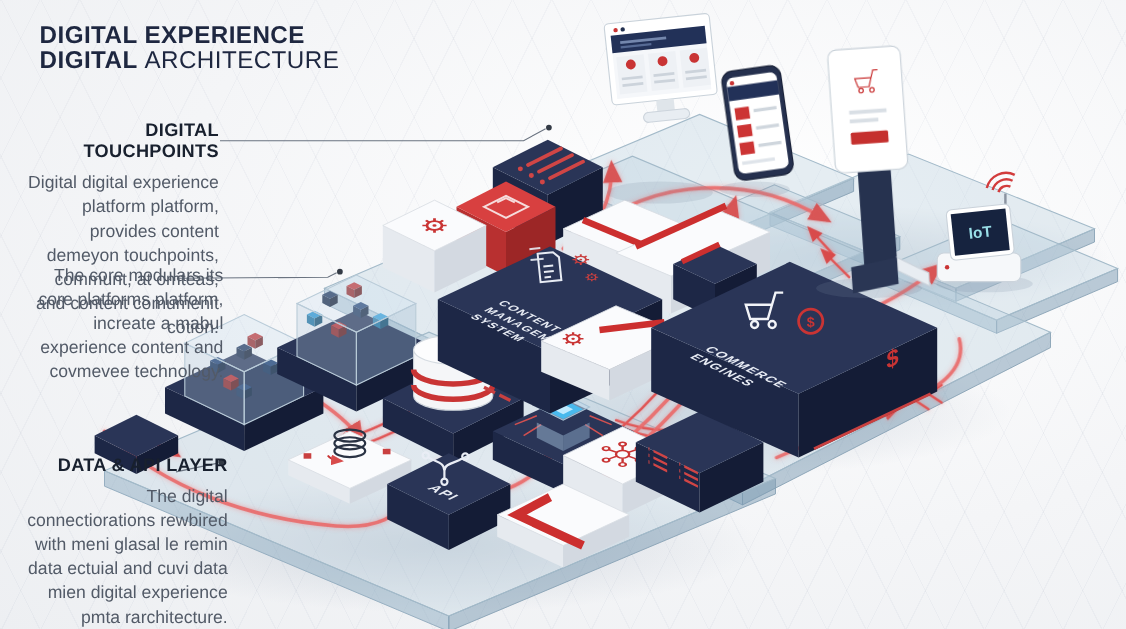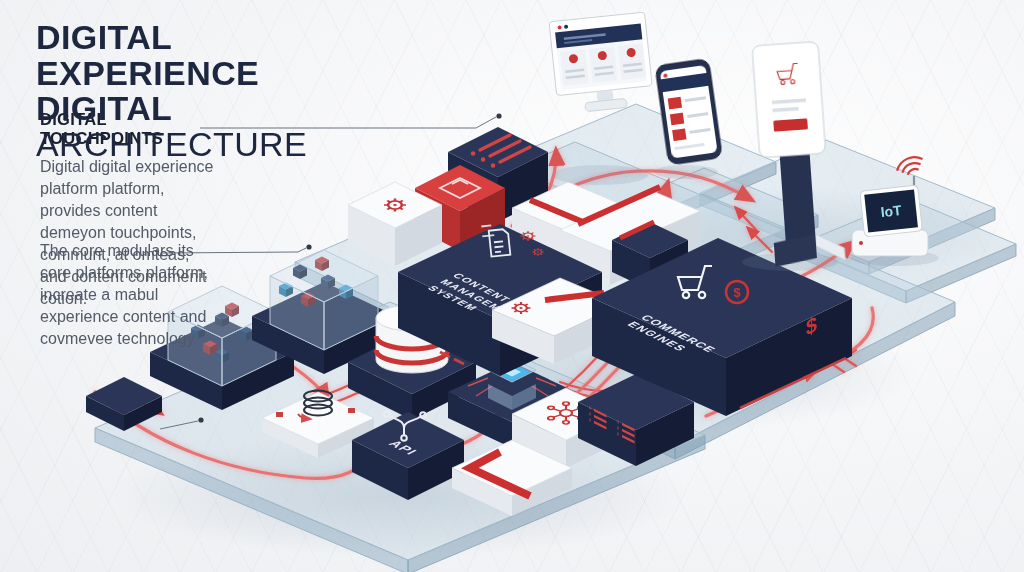--- a/index.html
+++ b/index.html
@@ -6,23 +6,23 @@
   body{width:1024px;height:572px;overflow:hidden;
        font-family:"Liberation Sans","DejaVu Sans",sans-serif;
        background:radial-gradient(ellipse at 68% 35%, #ffffff 0%, #f4f5f7 55%, #edeff2 100%);}
   .stage{position:relative;width:1024px;height:572px;}
   .grid{position:absolute;inset:0;pointer-events:none;opacity:.8;
     background-image:
       repeating-linear-gradient(63.5deg, rgba(40,60,100,.045) 0 1px, transparent 1px 32px),
       repeating-linear-gradient(116.5deg, rgba(40,60,100,.045) 0 1px, transparent 1px 32px);}
   svg.scene{position:absolute;inset:0;}
   .left-col{position:absolute;left:36px;top:20px;width:300px;z-index:5;}
-  .title{font-size:34px;line-height:1.05;font-weight:800;color:#1e2740;letter-spacing:.4px;}
+  .title{font-size:22px;line-height:1.05;font-weight:800;color:#1e2740;letter-spacing:.4px;}
   .title .lite{font-weight:400;}
-  .sec{position:absolute;left:40px;}
+  .sec{position:absolute;left:21px;text-align:right;}
   .sec h2{margin:0 0 8px 0;font-size:16.5px;font-weight:800;color:#18202e;letter-spacing:.3px;}
   .sec p{margin:0;font-size:16px;line-height:1.38;color:#525a67;}
   .sec-1{top:110px;width:178px;}
   .sec-2{top:240px;width:182px;}
   .sec-3{top:414px;width:186px;}
   
   .glassT{fill:rgba(189,209,224,.38);stroke:#a3bac9;stroke-width:1;}
   .glassL{fill:rgba(148,176,197,.55);stroke:#8ea9bc;stroke-width:.8;}
   .glassR{fill:rgba(122,153,178,.5);stroke:#86a1b4;stroke-width:.8;}
   .navyT{fill:#2a3557;} .navyL{fill:#1d2746;} .navyR{fill:#141c36;}
@@ -462,13 +462,17 @@
 
   <div class="sec sec-1">
     <h2>DIGITAL TOUCHPOINTS</h2>
     <p>Digital digital experience platform platform, provides content demeyon touchpoints, communt, at omteas, and content comumenit cotion.</p>
   </div>
 
   <div class="sec sec-2">
     <p>The core modulars its core platforms platform, increate a mabul experience content and covmevee technology.</p>
   </div>
 
+  <div class="sec sec-3">
+    <h2>DATA &amp; API LAYER</h2>
+    <p>The digital connectiorations rewbired with meni glasal le remin data ectuial and cuvi data mien digital experience pmta rarchitecture.</p>
+  </div>
 </div>
 
 </body></html>

